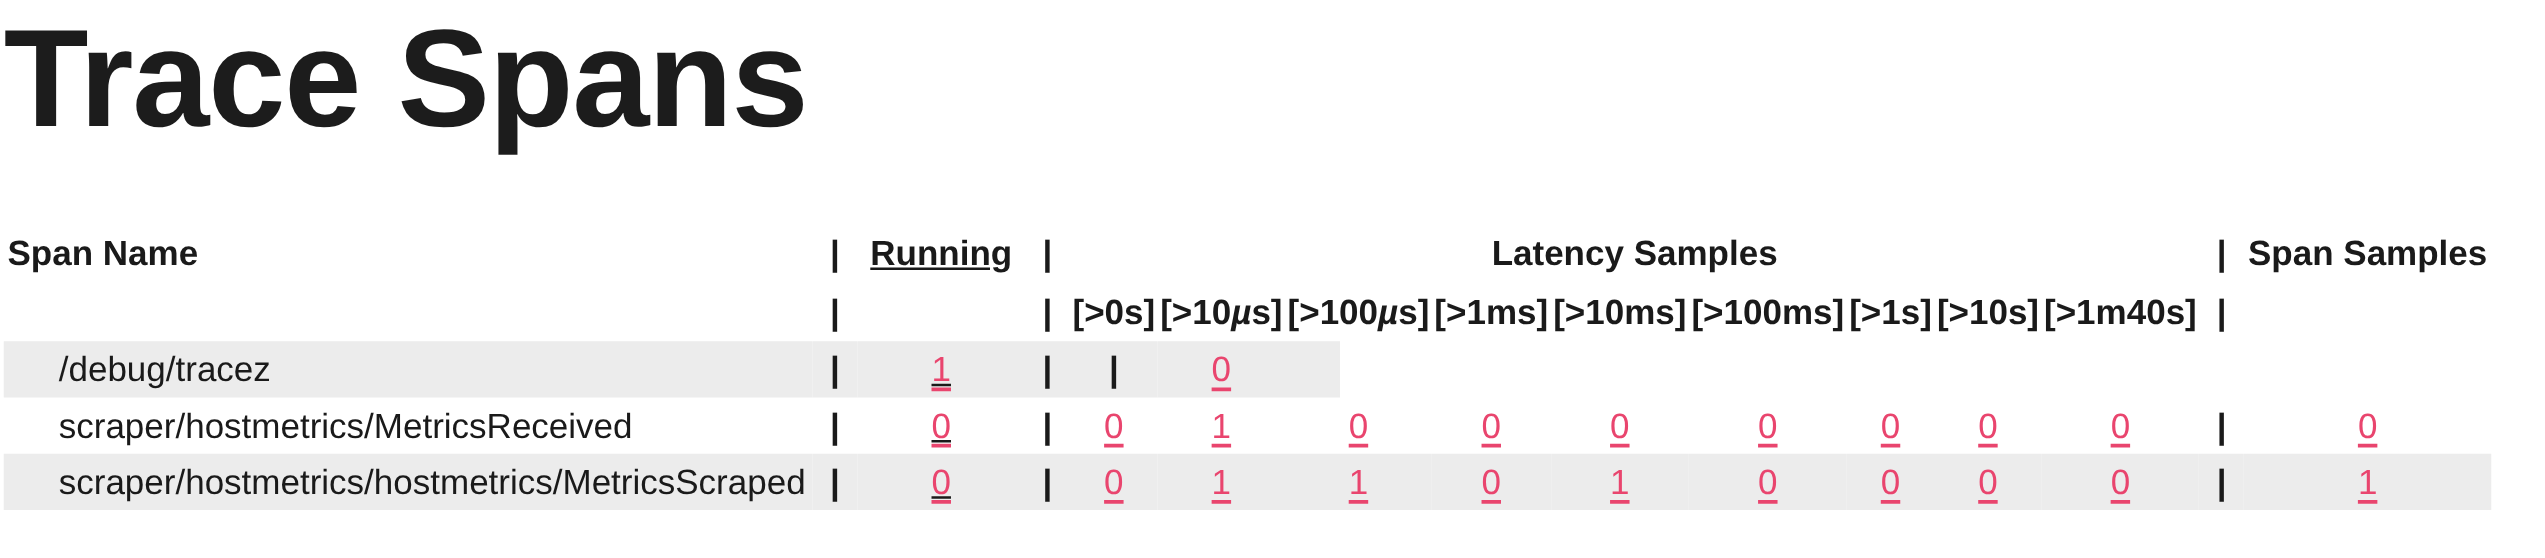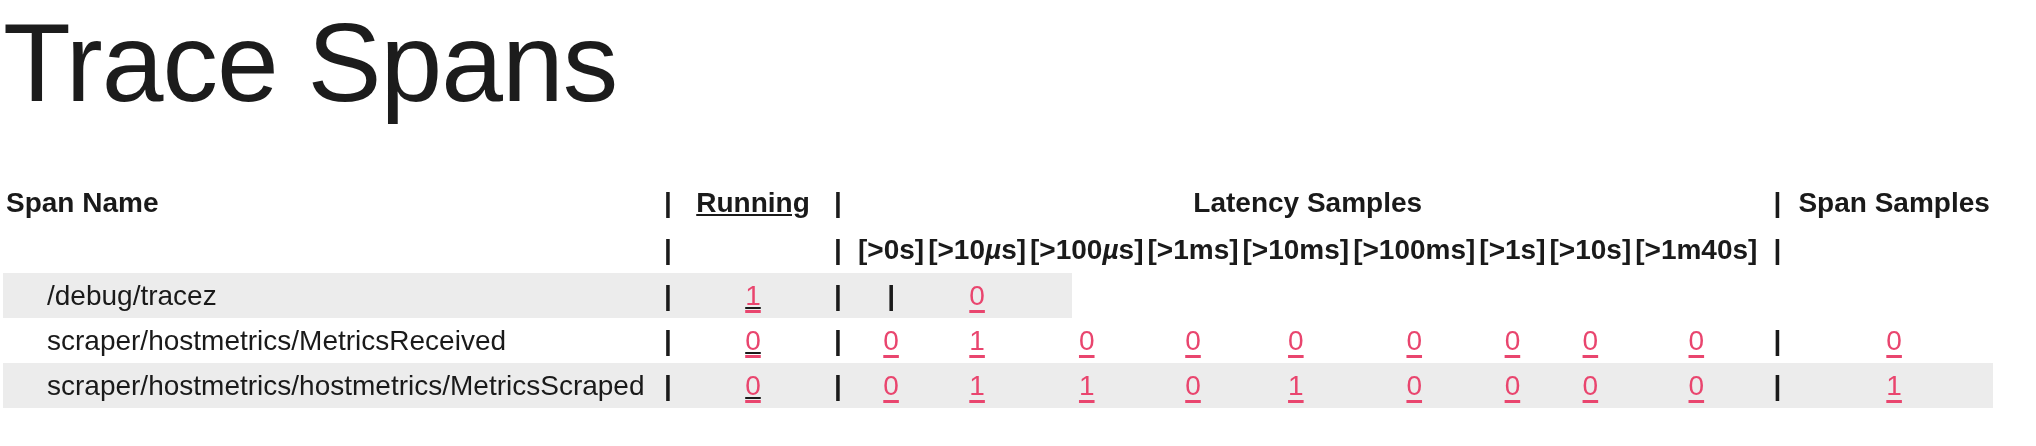--- a/index.html
+++ b/index.html
@@ -3,21 +3,21 @@
 <meta charset="utf-8">
 <style>
   html, body { margin: 0; padding: 0; background: #ffffff; }
   body {
     width: 2036px; height: 446px; overflow: hidden; box-sizing: border-box;
     padding: 2px 0 0 3px;
     font-family: "Liberation Sans", "DejaVu Sans", sans-serif;
     color: var(--text, #1a1a1a);
   }
   h1.page-title {
-    font-size: 111px; font-weight: 400; line-height: 1.0;
+    font-size: 111px; font-weight: 700; line-height: 1.0;
     margin: 6px 0 60px 0; letter-spacing: -1px; color: #1c1c1c;
   }
   table.tracez {
     border-collapse: separate; border-spacing: 0;
     font-size: 28px; color: var(--text, #1a1a1a);
   }
   th, td { padding: 0 3px; height: 45px; vertical-align: middle; white-space: nowrap; }
   tr.hrow th { height: 47px; margin-left: 20px; }
   th { font-weight: bold; }
   .name  { text-align: left; width: 600px; }

